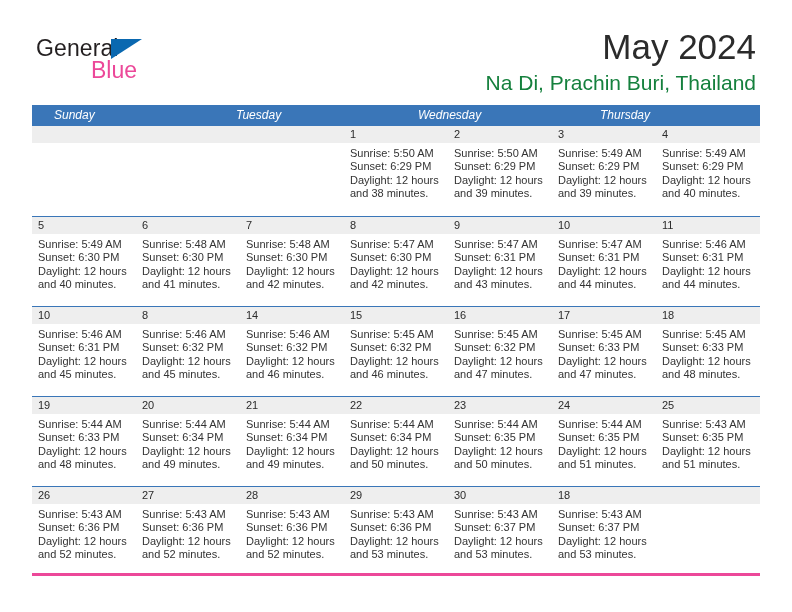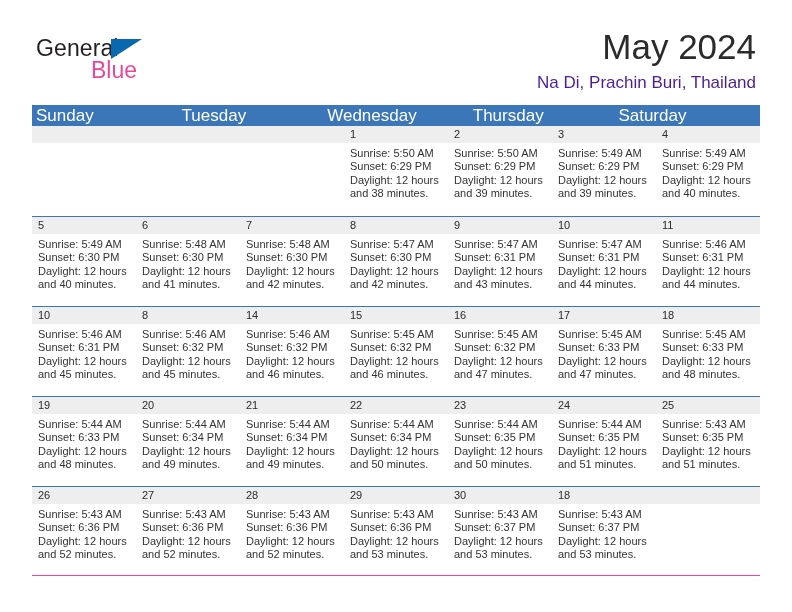--- a/index.html
+++ b/index.html
@@ -69,63 +69,64 @@
     top: 30px;
     text-align: right;
   }
   .cal-title {
     font-size: 35px;
     color: #2b2b2b;
     line-height: 34px;
     white-space: nowrap;
   }
   .cal-subtitle {
-    font-size: 17px;
-    color: #4c1d95;
+    font-size: 21px;
+    color: #15803d;
     line-height: 20px;
     margin-top: 9px;
     white-space: nowrap;
   }
 
   
   .calendar {
     position: absolute;
     left: 32px;
     top: 105px;
     width: 728px;
   }
   .weekday-header {
     display: flex;
     width: 100%;
     background: #3a76b8;
     height: 21px;
   }
   .weekday-cell {
     flex: 1 1 0;
-    font-size: 17px;
+    font-size: 12px;
     color: #ffffff;
     line-height: 21px;
-    padding-left: 4px;
+    padding-left: 22px;
     box-sizing: border-box;
     white-space: nowrap;
     overflow: hidden;
+    font-style: italic;
   }
 
   .week-row {
     display: flex;
     width: 100%;
     height: 90px;
     border-top: 1px solid #3a76b8;
     box-sizing: border-box;
   }
   .week-row:first-of-type {
     border-top: none;
   }
   .week-row.last {
-    border-bottom: 1px solid #ec4899;
+    border-bottom: 3px solid #ec4899;
   }
 
   .day-cell {
     flex: 1 1 0;
     box-sizing: border-box;
     background: #ffffff;
     position: relative;
     overflow: hidden;
   }
   .day-band {
@@ -169,21 +170,20 @@
     </div>
 
   </div>
 
   <div class="calendar">
     <div class="weekday-header">
       <div class="weekday-cell">Sunday</div>
       <div class="weekday-cell">Tuesday</div>
       <div class="weekday-cell">Wednesday</div>
       <div class="weekday-cell">Thursday</div>
-      <div class="weekday-cell">Saturday</div>
     </div>
     <div id="weeks-container">
         <div class="week-row">
           <div class="day-cell empty">
             <div class="day-band"></div>
             <div class="day-info">
               <div></div>
               <div></div>
               <div></div>
               <div></div>

